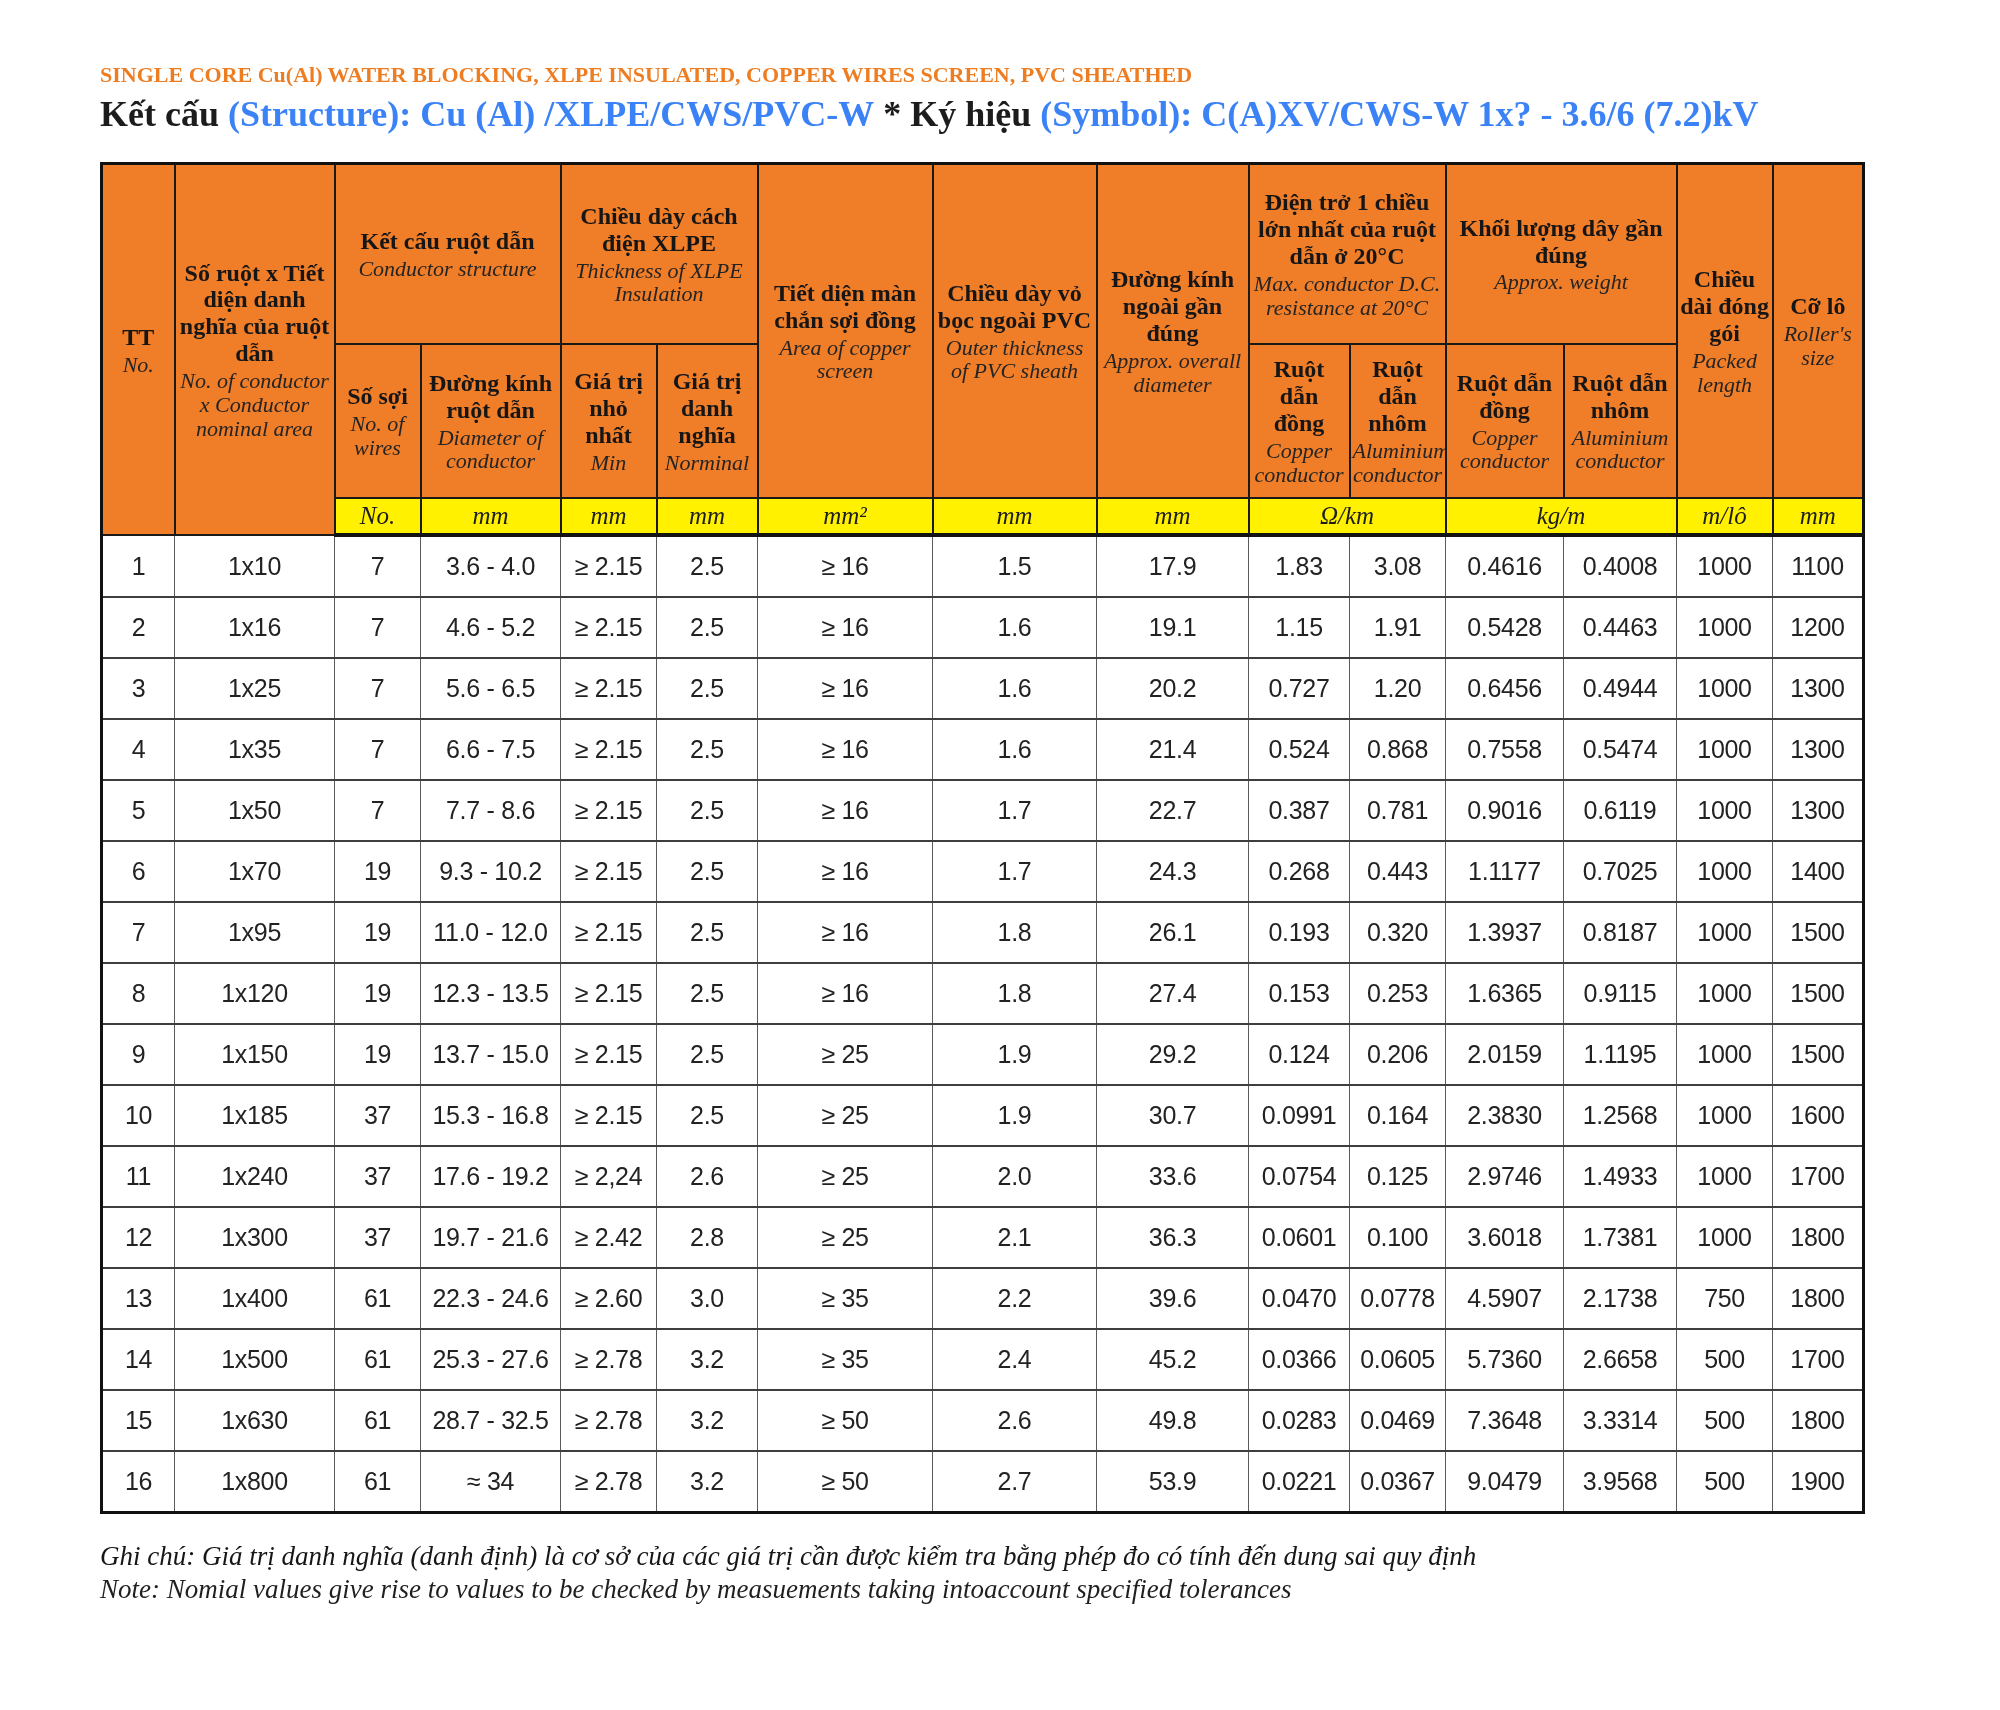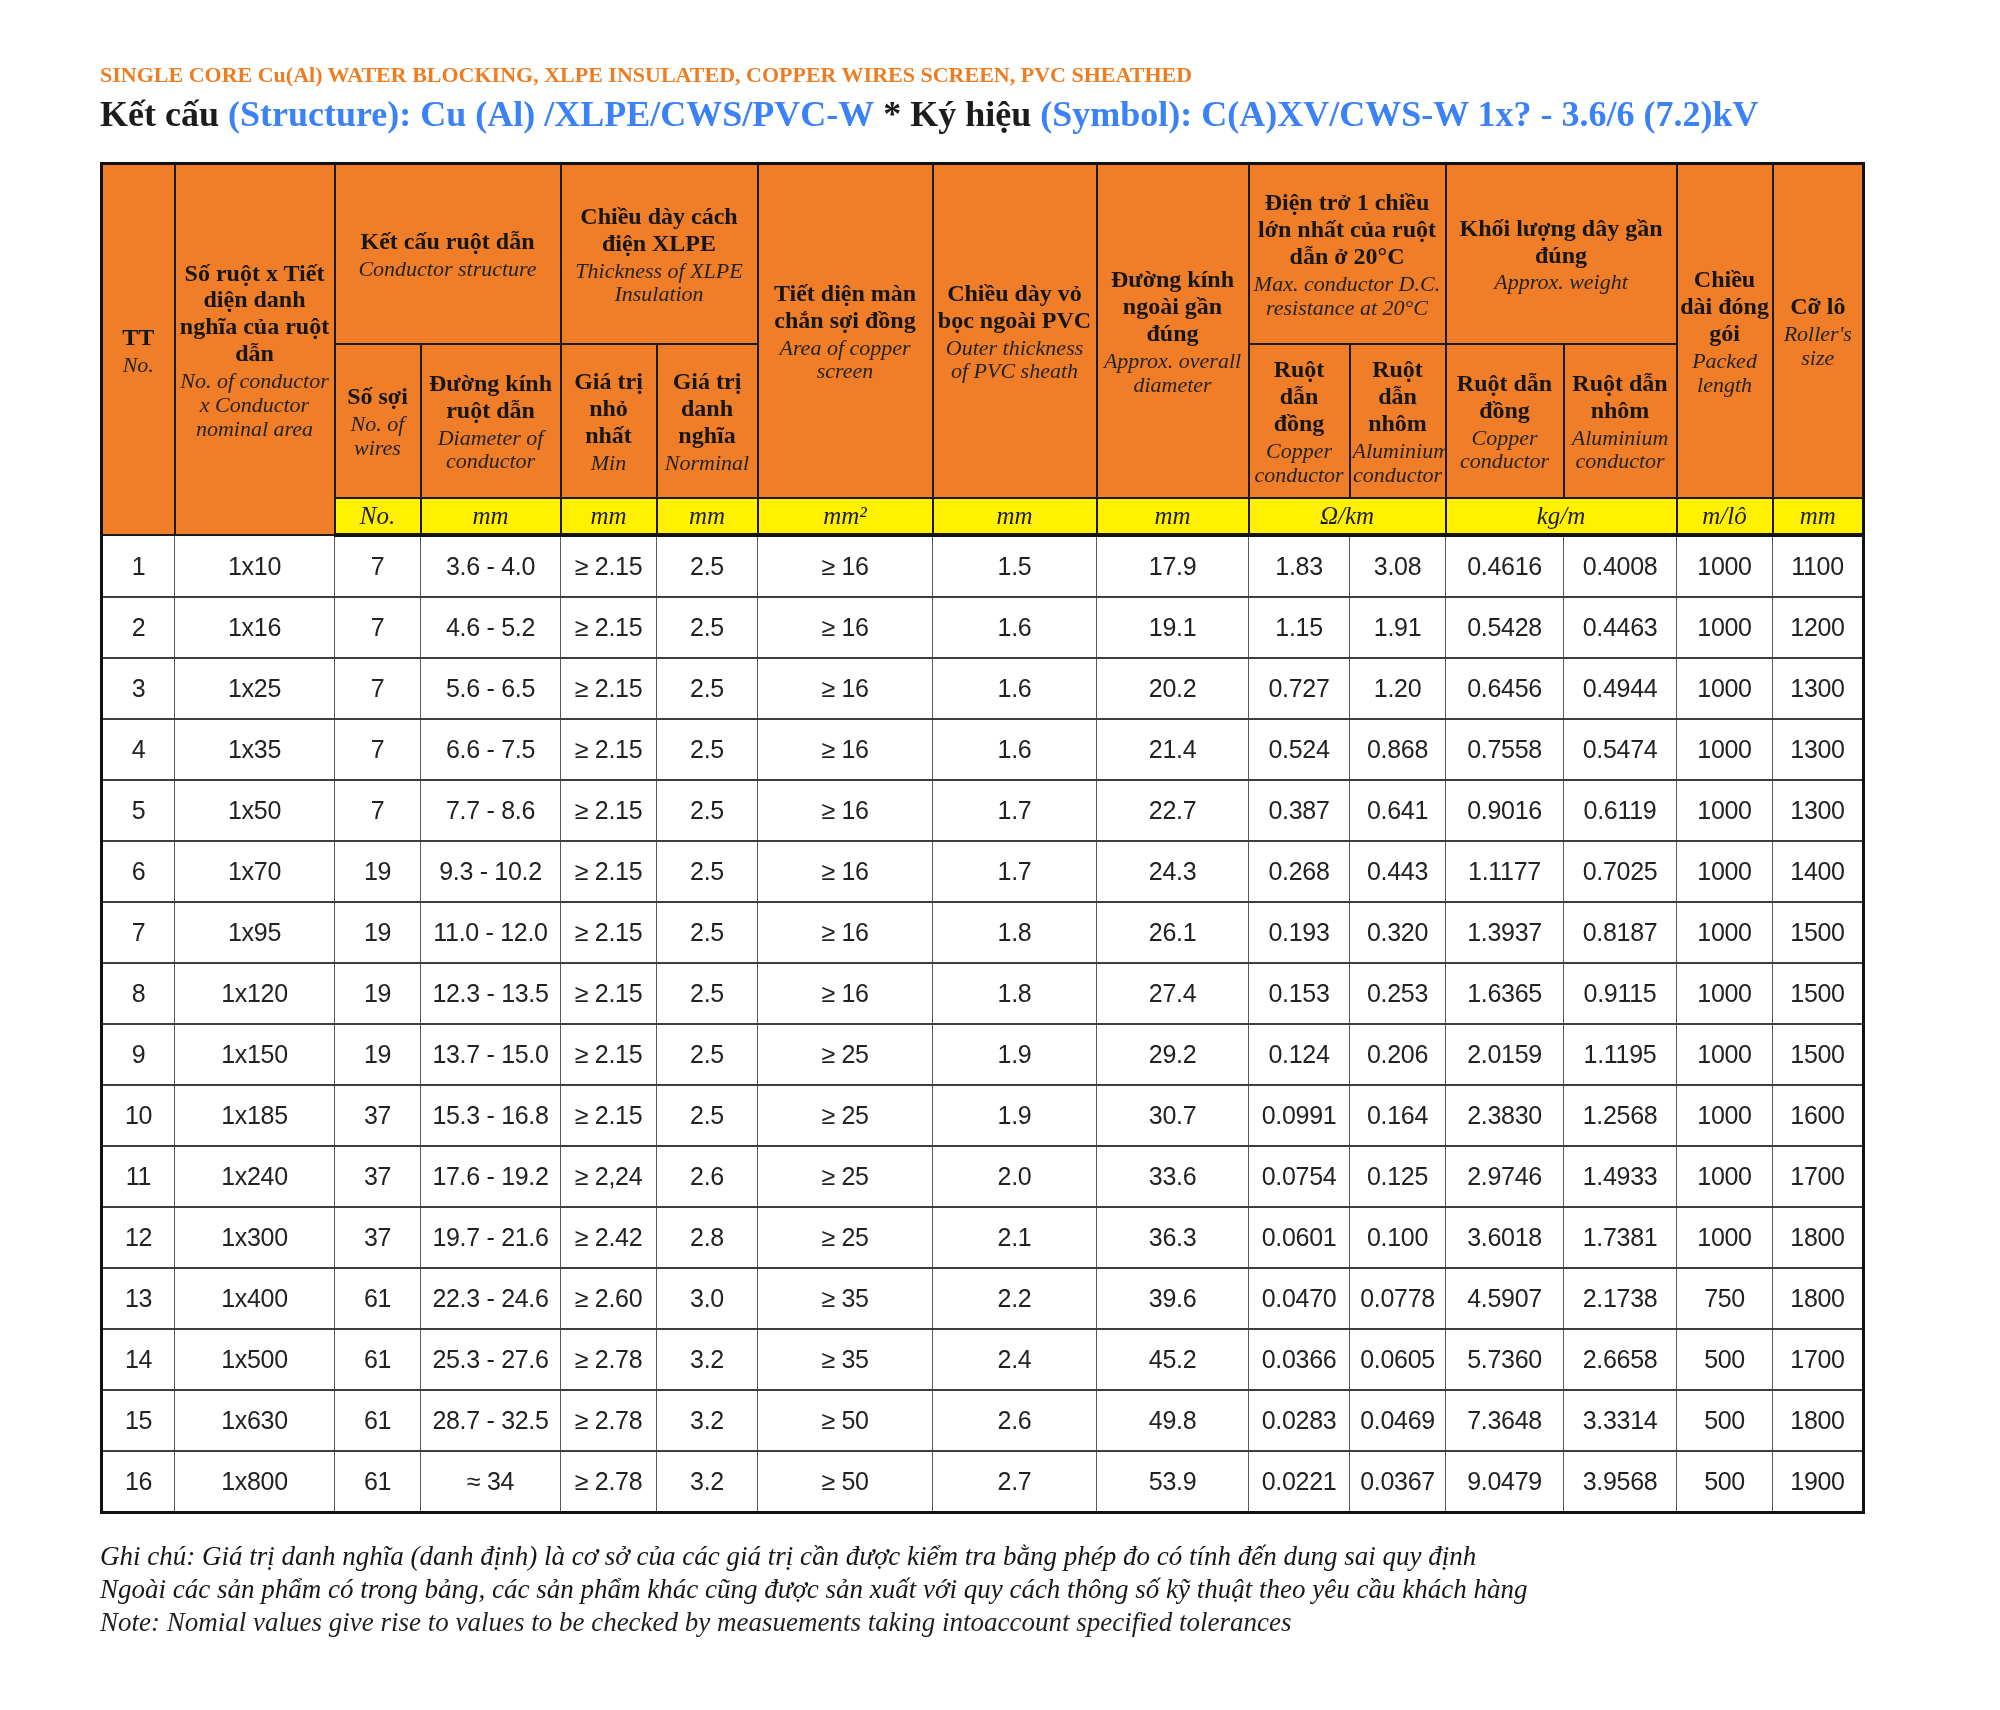--- a/index.html
+++ b/index.html
@@ -239,21 +239,21 @@
           <td>5</td>
           <td>1x50</td>
           <td>7</td>
           <td>7.7 - 8.6</td>
           <td>≥ 2.15</td>
           <td>2.5</td>
           <td>≥ 16</td>
           <td>1.7</td>
           <td>22.7</td>
           <td>0.387</td>
-          <td>0.641</td>
+          <td>0.781</td>
           <td>0.9016</td>
           <td>0.6119</td>
           <td>1000</td>
           <td>1300</td>
         </tr>
         <tr>
           <td>6</td>
           <td>1x70</td>
           <td>19</td>
           <td>9.3 - 10.2</td>
@@ -437,18 +437,17 @@
           <td>9.0479</td>
           <td>3.9568</td>
           <td>500</td>
           <td>1900</td>
         </tr>
       </tbody>
   </table>
 
   <div class="notes">
     <div class="n-vi">Ghi chú: Giá trị danh nghĩa (danh định) là cơ sở của các giá trị cần được kiểm tra bằng phép đo có tính đến dung sai quy định</div>
-    <div class="n-vi">Ngoài các sản phẩm có trong bảng, các sản phẩm khác cũng được sản xuất với quy cách thông số kỹ thuật theo yêu cầu khách hàng</div>
     <div class="n-en">Note: Nomial values give rise to values to be checked by measuements taking intoaccount specified tolerances</div>
 
   </div>
 
 </div>
 
 </body></html>

